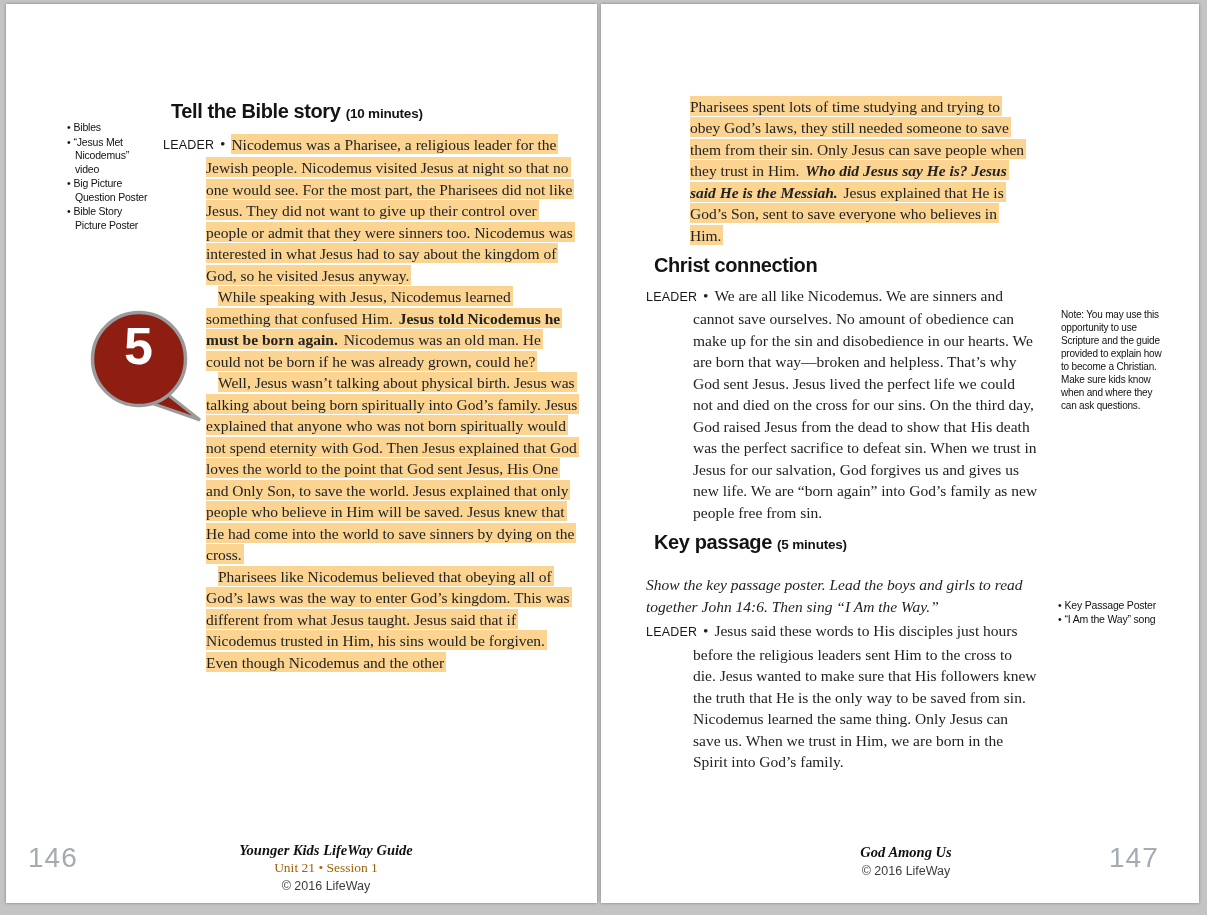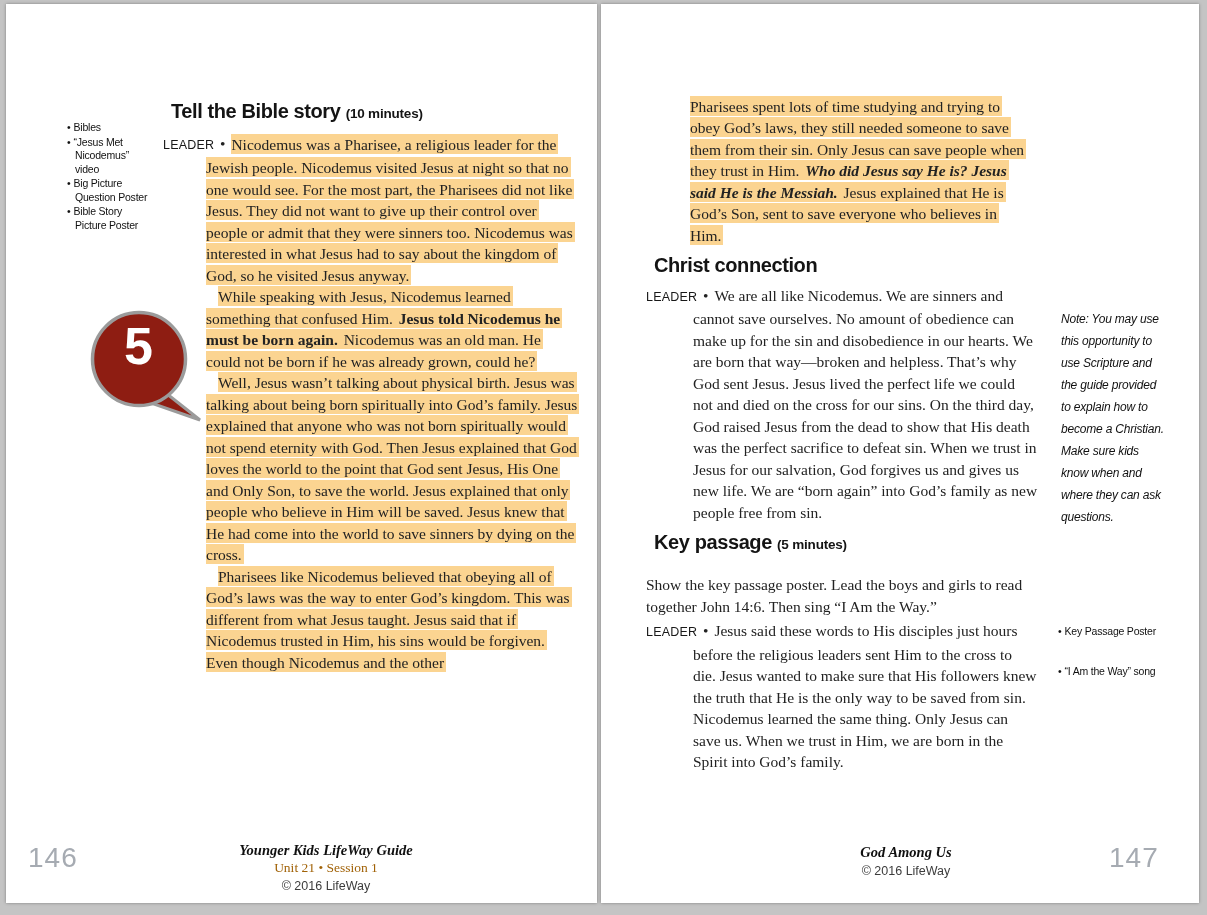--- a/index.html
+++ b/index.html
@@ -56,29 +56,29 @@
   .ft-unit{font-family:"Liberation Serif",serif;font-size:13.5px;line-height:17px;color:#a16207;}
   .ft-copy{font-family:"Liberation Sans",sans-serif;font-size:12.5px;line-height:17px;
            color:#3c3c3c;margin-top:2px;}
 
   
   .main-r{position:absolute;left:45px;top:91px;width:392px;}
   .story-r{margin-left:44px;width:338px;}
   .h-christ{margin-top:34px;}
   .leader-para{margin-left:47px;width:345px;text-indent:-47px;margin-top:3px;}
   .h-key{margin-top:33px;}
-  .kp-intro{margin-top:18px;}
+  .kp-intro{margin-top:18px;font-style:italic;}
 
   .margin-note{position:absolute;left:460px;top:304px;width:105px;
-               font-family:"Liberation Sans",sans-serif;font-size:12px;
-               line-height:22px;letter-spacing:-0.2px;color:#111;font-style:italic;}
+               font-family:"Liberation Sans",sans-serif;font-size:10px;
+               line-height:13px;letter-spacing:-0.2px;color:#111;}
   .margin-materials{position:absolute;left:457px;top:594px;width:120px;margin:0;padding:0;
              list-style:none;font-family:"Liberation Sans",sans-serif;
              font-size:10.5px;line-height:14px;letter-spacing:-0.2px;color:#111;}
-  .margin-materials li{padding-left:8px;text-indent:-8px;margin-top:26px;}
+  .margin-materials li{padding-left:8px;text-indent:-8px;}
 </style>
 </head>
 <body>
 
 <div>
 
   <div class="page page-left">
 
     <ul class="materials">
       <li><span class="blt">•</span><span>Bibles</span></li>

